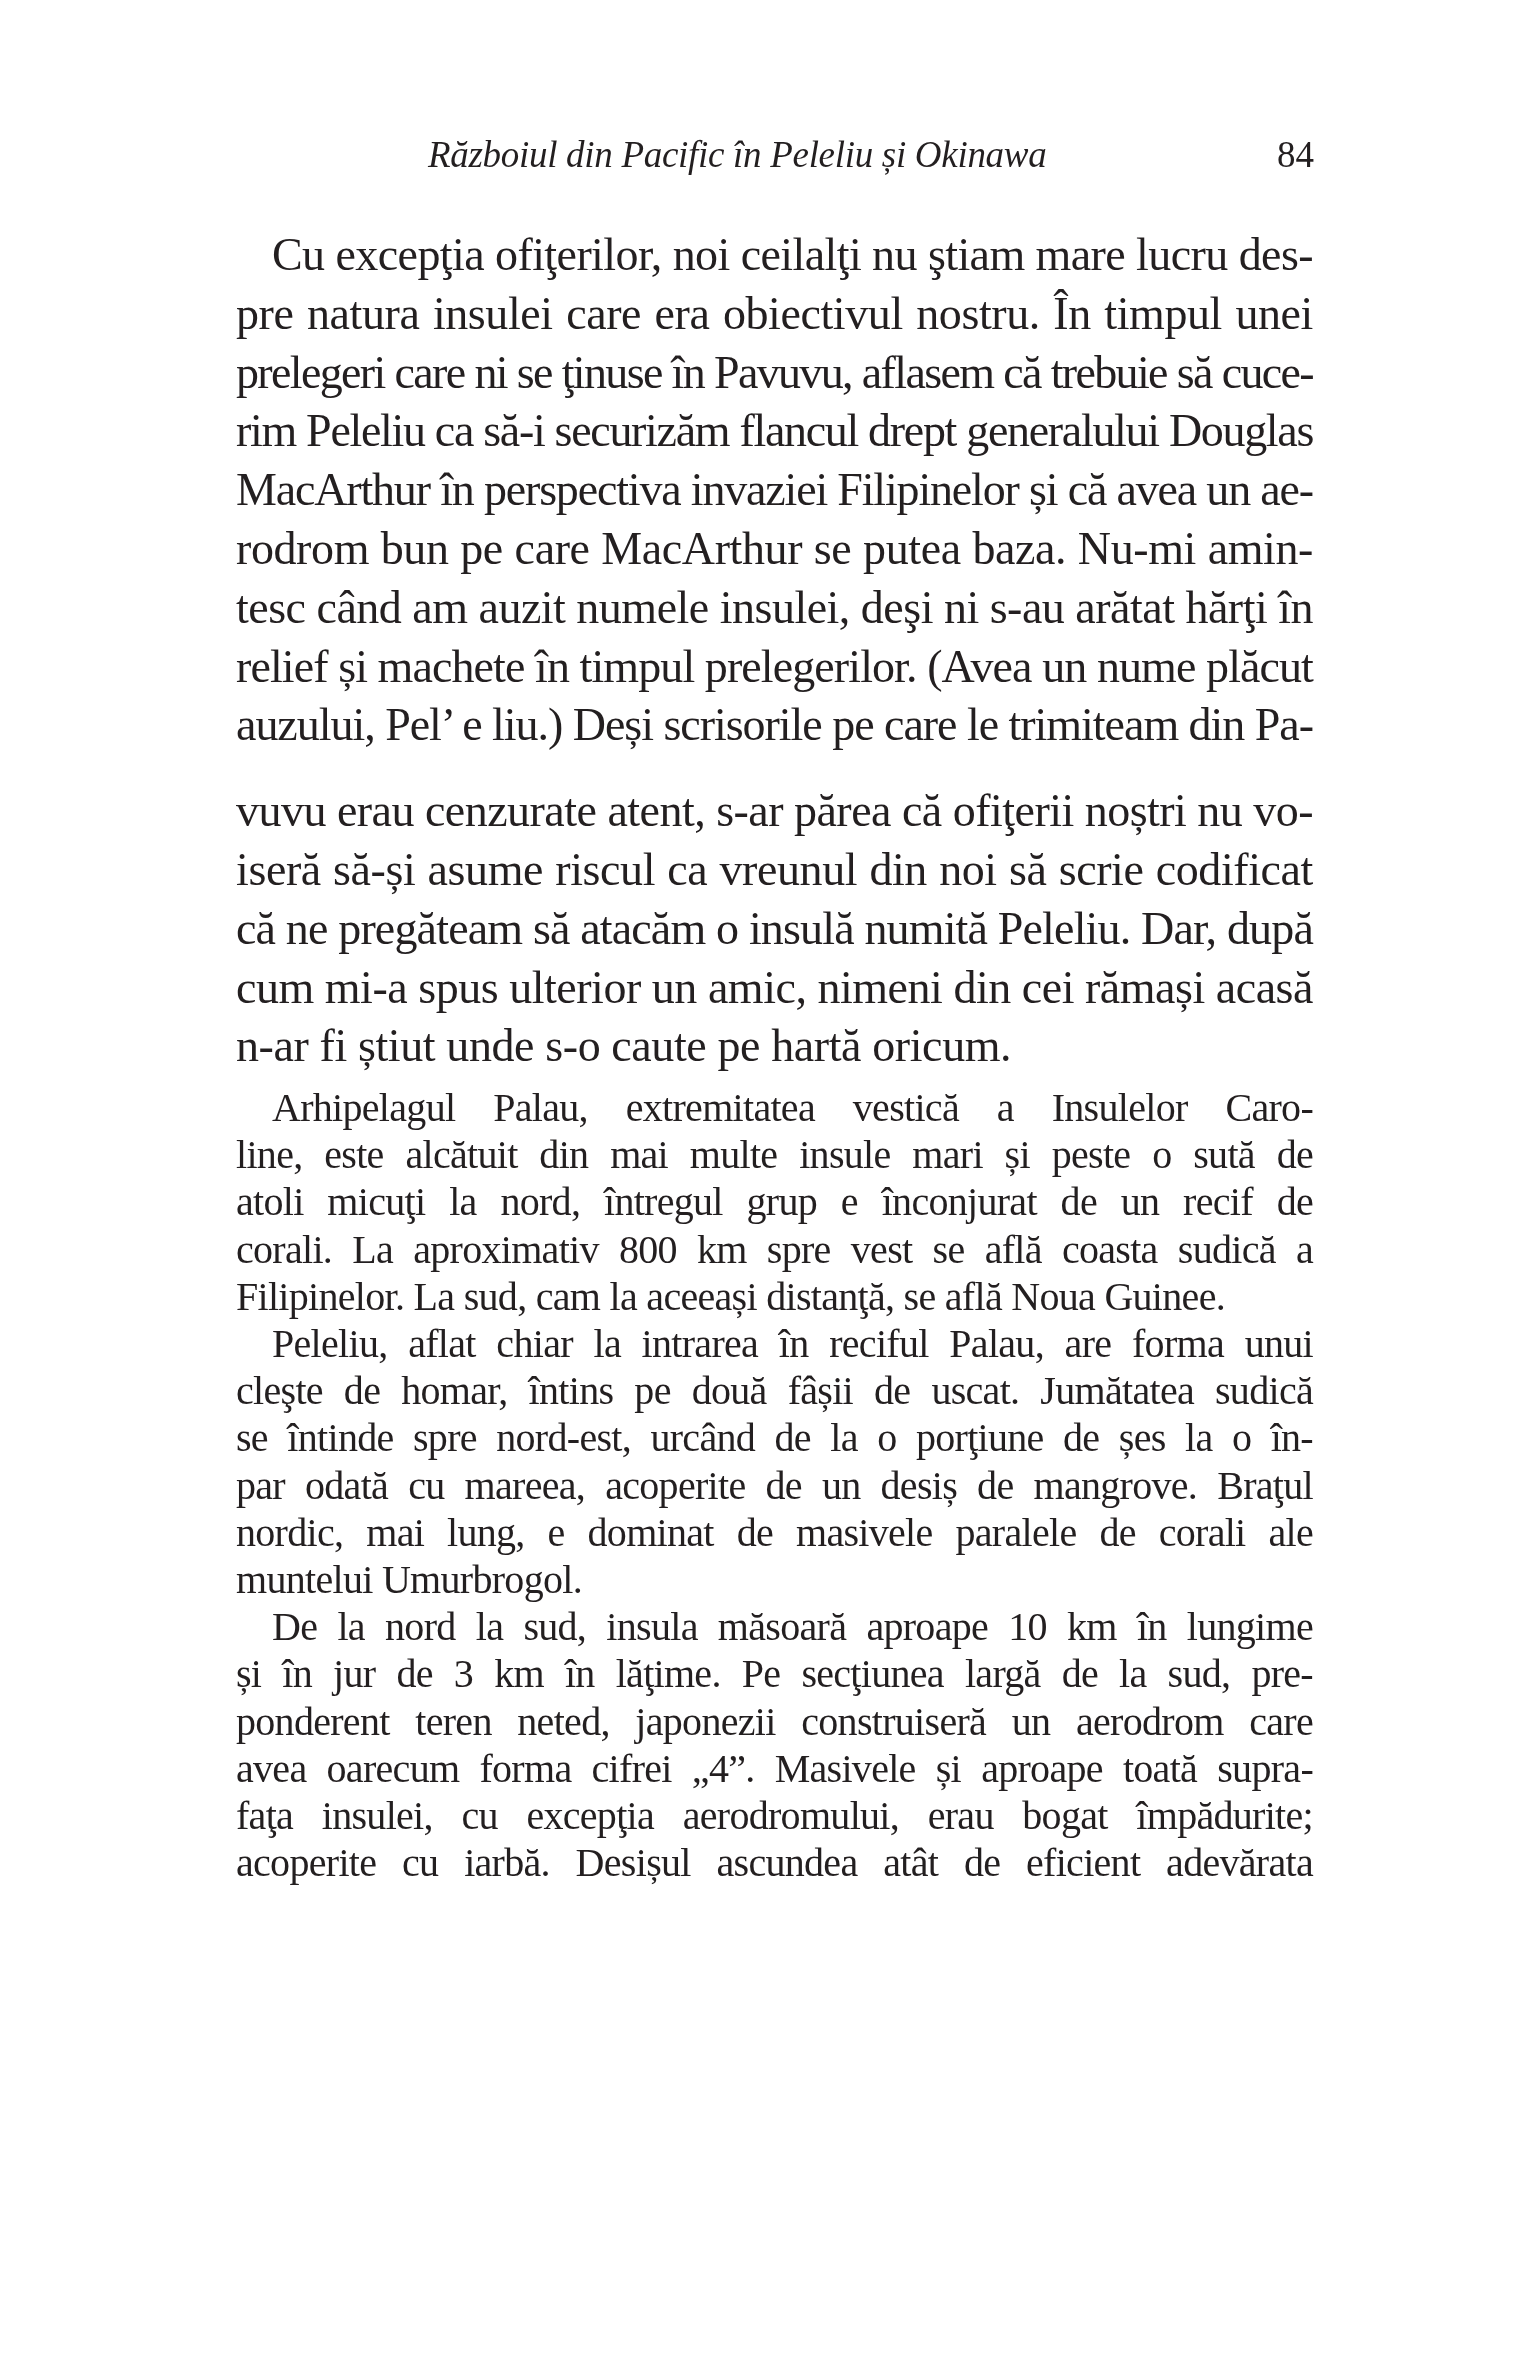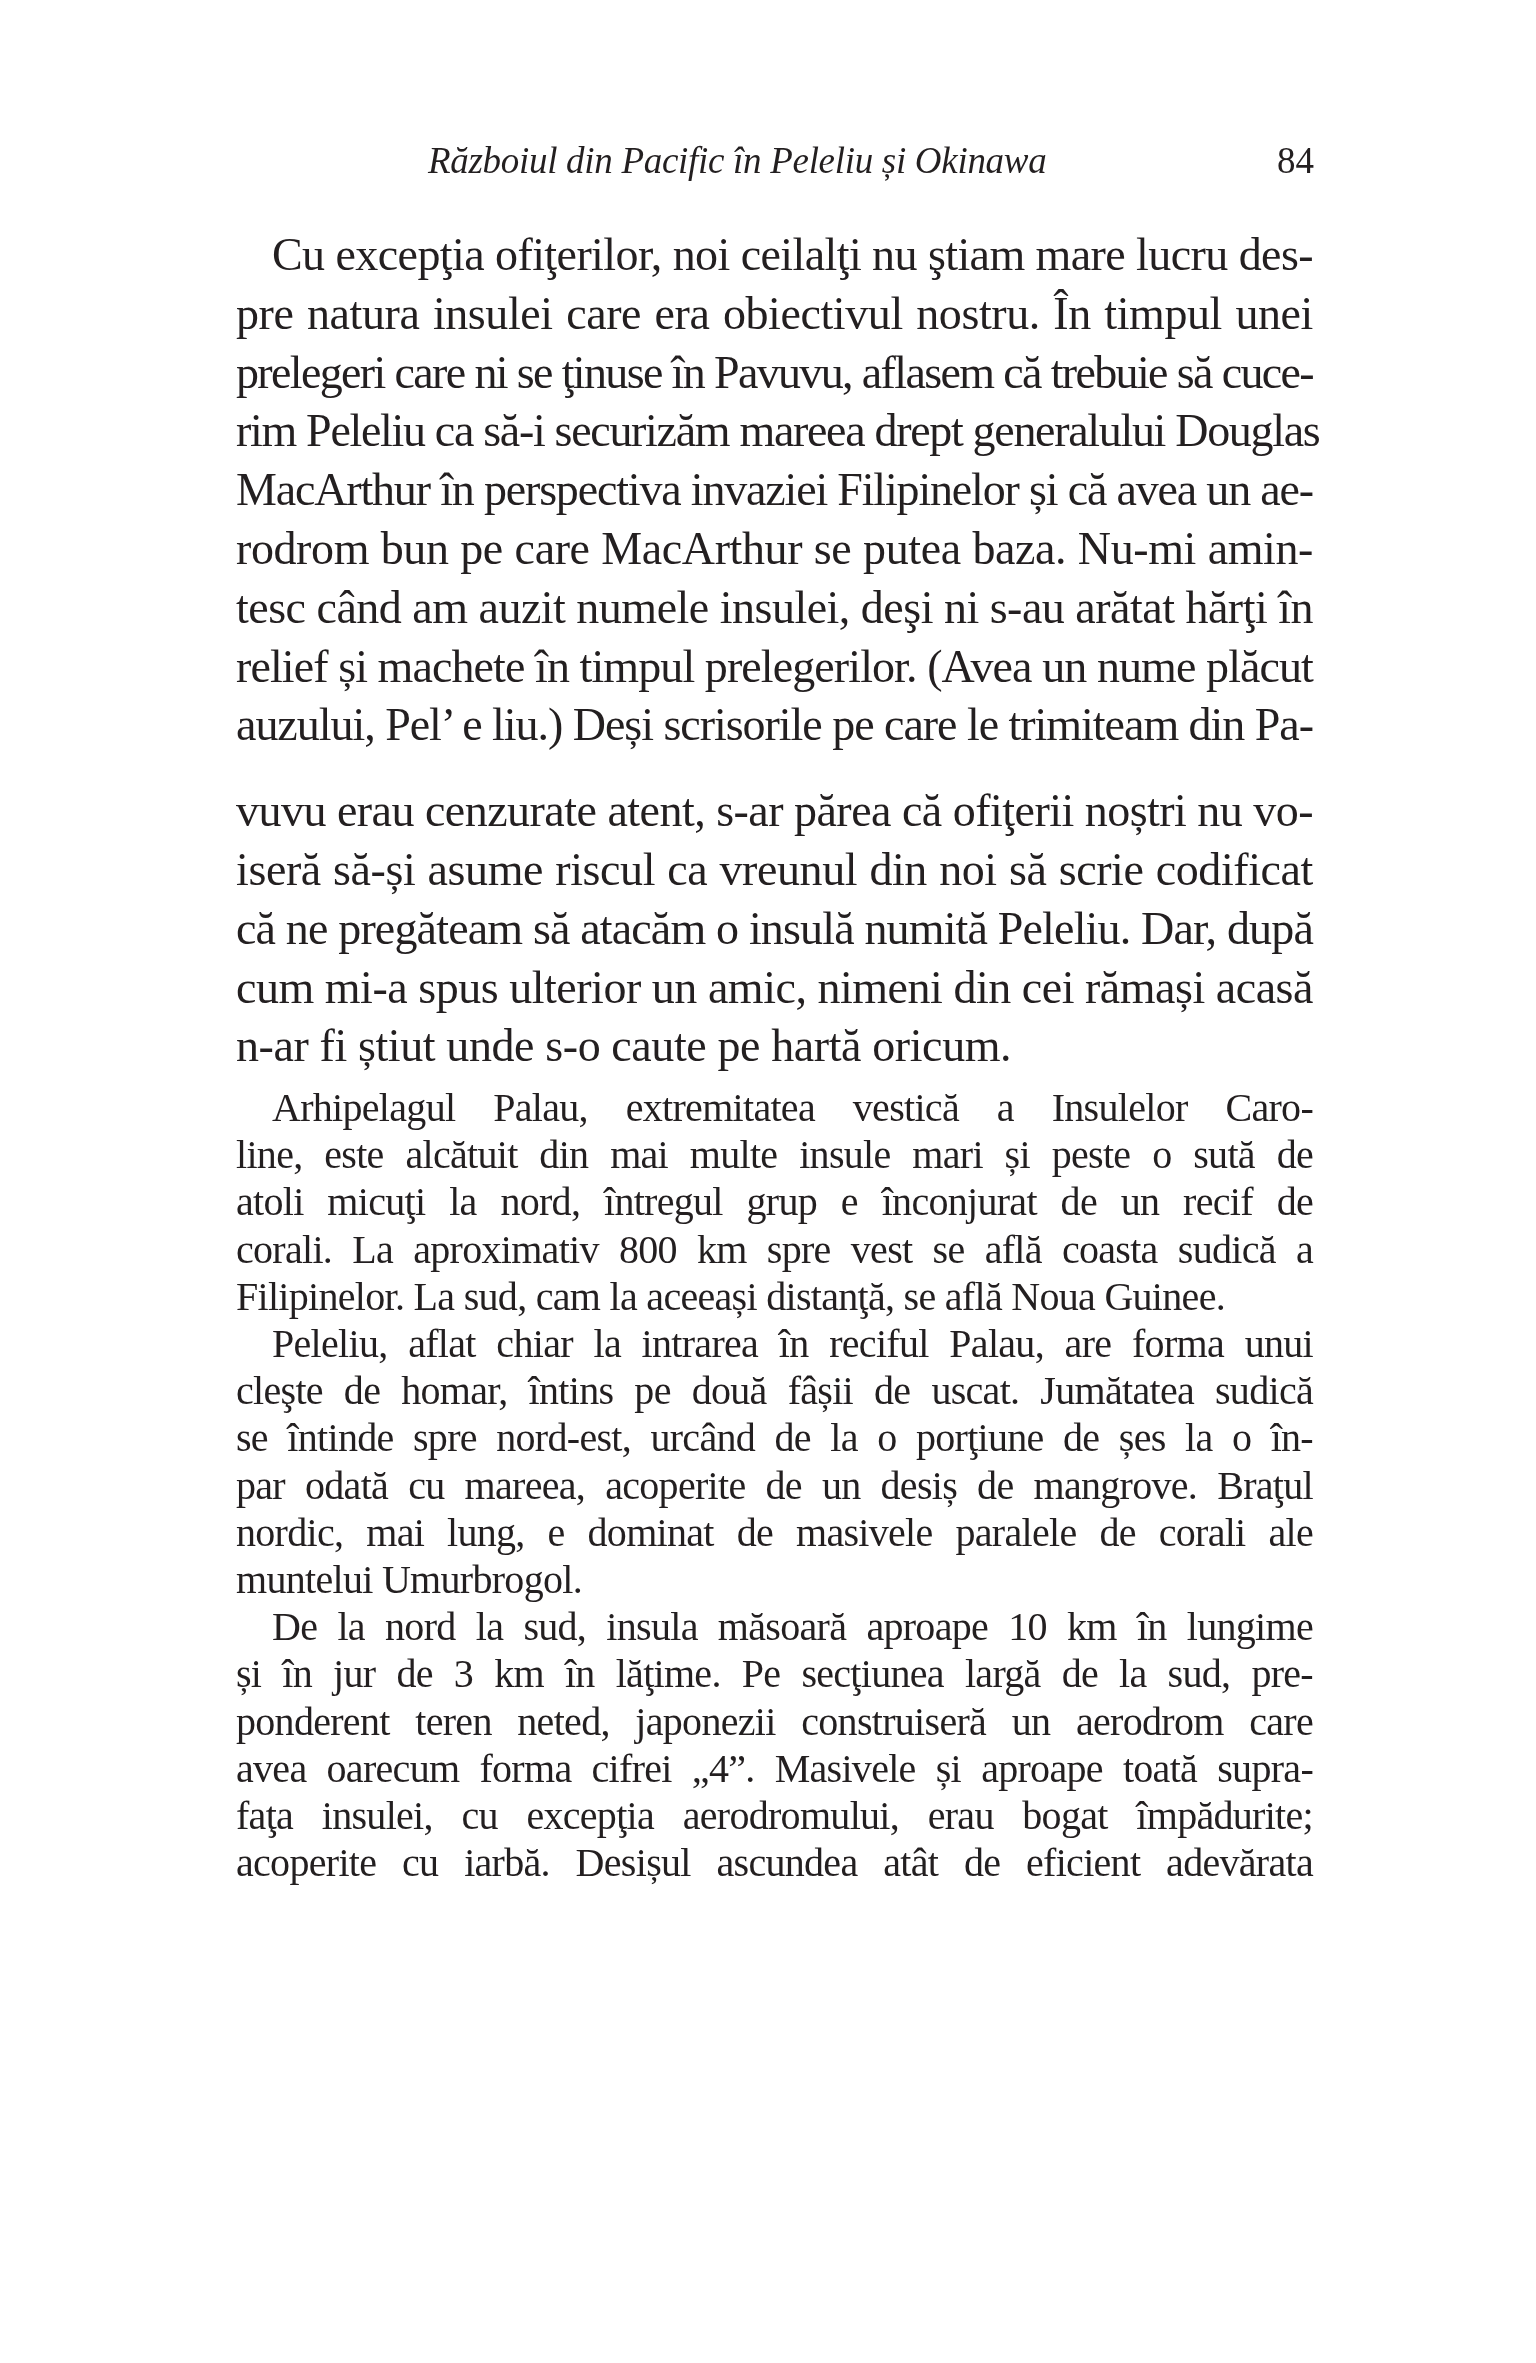--- a/index.html
+++ b/index.html
@@ -11,21 +11,21 @@
       width: 1536px;
       height: 2363px;
       position: relative;
       overflow: hidden;
       color: #231f20;
       font-family: "Liberation Serif", "DejaVu Serif", serif;
     }
     .running-head {
       position: absolute;
       left: 0;
-      top: 136px;
+      top: 130px;
       width: 1536px;
       height: 50px;
     }
     .running-title {
       position: absolute;
       left: 428px;
       top: 0;
       font-style: italic;
       font-size: 37px;
       line-height: 50px;
@@ -78,21 +78,21 @@
 
 <header class="running-head">
   <span class="running-title">Războiul din Pacific în Peleliu și Okinawa</span>
   <span class="page-number">84</span>
 </header>
 
 <section class="text-block main-text">
   <span class="line indent" style="letter-spacing: -0.577766px;">Cu excepţia ofiţerilor, noi ceilalţi nu ştiam mare lucru des-</span>
   <span class="line">pre natura insulei care era obiectivul nostru. În timpul unei</span>
   <span class="line" style="letter-spacing: -1.64006px;">prelegeri care ni se ţinuse în Pavuvu, aflasem că trebuie să cuce-</span>
-  <span class="line" style="letter-spacing: -1.31419px;">rim Peleliu ca să-i securizăm mareea drept generalului Douglas</span>
+  <span class="line" style="letter-spacing: -1.31419px;">rim Peleliu ca să-i securizăm flancul drept generalului Douglas</span>
   <span class="line" style="letter-spacing: -1.17207px;">MacArthur în perspectiva invaziei Filipinelor și că avea un ae-</span>
   <span class="line">rodrom bun pe care MacArthur se putea baza. Nu-mi amin-</span>
   <span class="line" style="letter-spacing: -0.503671px;">tesc când am auzit numele insulei, deşi ni s-au arătat hărţi în</span>
   <span class="line" style="letter-spacing: -0.909829px;">relief și machete în timpul prelegerilor. (Avea un nume plăcut</span>
   <span class="line" style="letter-spacing: -1.02926px;">auzului, Pel’ e liu.) Deși scrisorile pe care le trimiteam din Pa-</span>
   <span class="line" style="letter-spacing: -0.521776px; margin-top: 27px;">vuvu erau cenzurate atent, s-ar părea că ofiţerii noștri nu vo-</span>
   <span class="line">iseră să-și asume riscul ca vreunul din noi să scrie codificat</span>
   <span class="line" style="letter-spacing: -0.838021px;">că ne pregăteam să atacăm o insulă numită Peleliu. Dar, după</span>
   <span class="line" style="letter-spacing: -0.473358px;">cum mi-a spus ulterior un amic, nimeni din cei rămași acasă</span>
   <span class="line last">n-ar fi știut unde s-o caute pe hartă oricum.</span>

